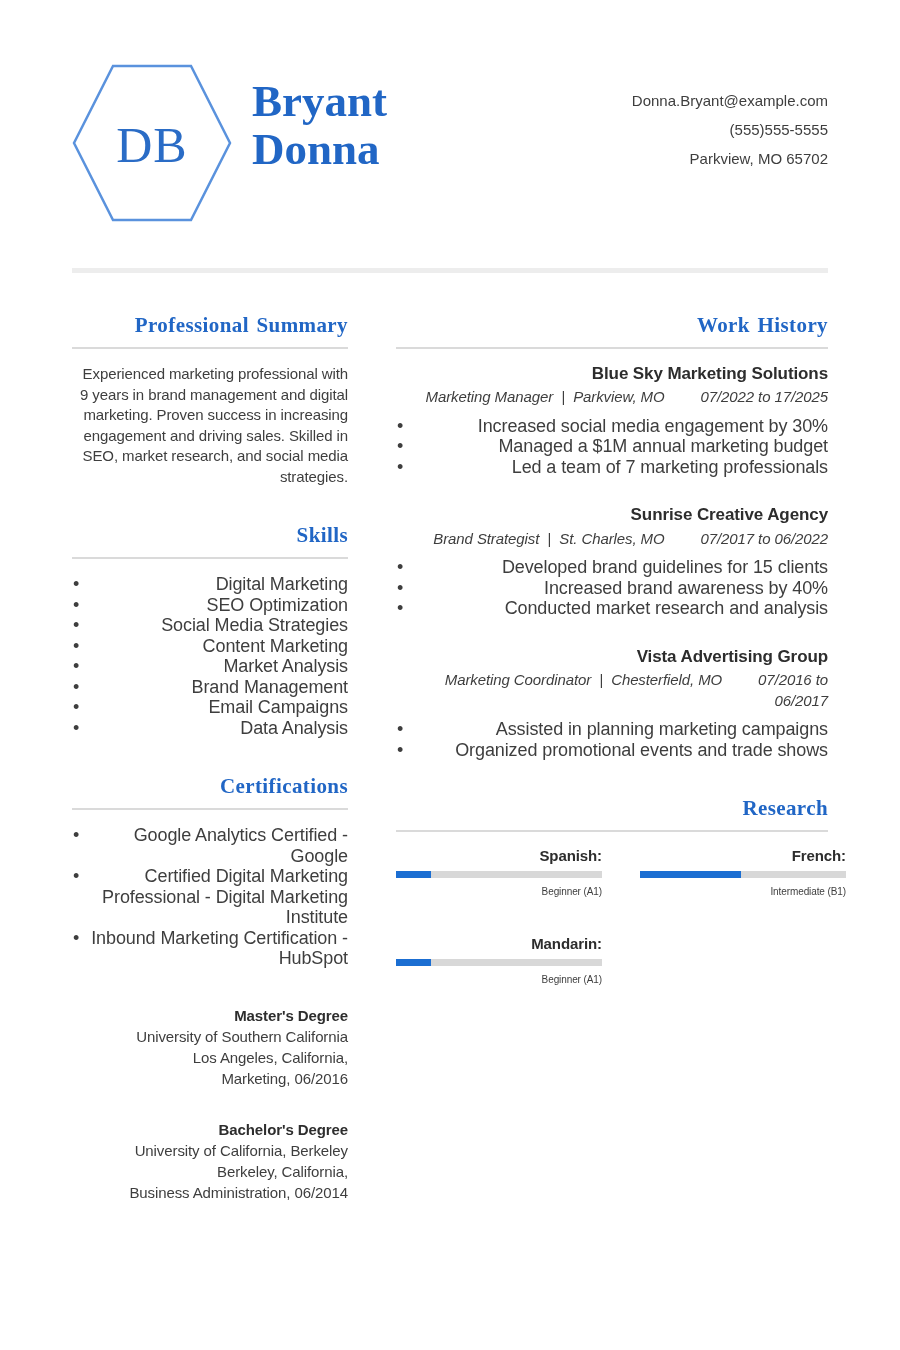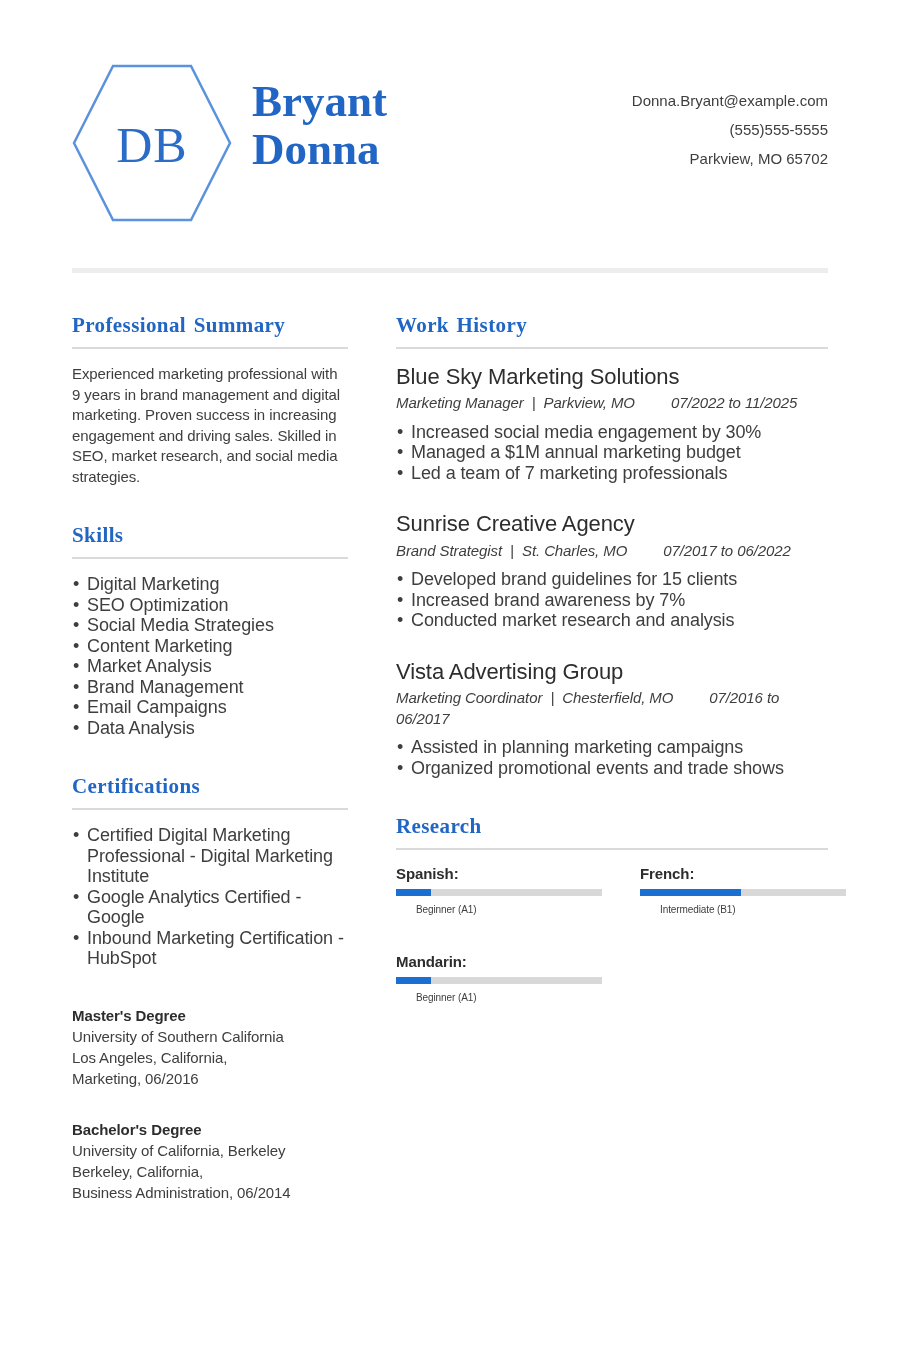--- a/index.html
+++ b/index.html
@@ -22,36 +22,36 @@
     margin-left:20px; padding-top:16px;
     font-family:"Liberation Serif", serif; font-weight:bold;
     font-size:45px; line-height:1.06; color:#2166c5;
   }
   .contact-block { margin-left:auto; text-align:right; padding-top:24px; font-size:15px; line-height:29px; color:#3e3e3e; }
   .top-divider { margin:44px 72px 0 72px; height:5px; background:#ededed; }
   
   .columns { display:flex; padding:40px 72px 0 72px; gap:48px; }
   .col-left { width:276px; flex-shrink:0; }
   .col-right { flex:1; min-width:0; }
-  .section { margin-bottom:36px; }
+  .section { margin-bottom:36px;text-align:right; }
   h2.sec-title {
     font-family:"Liberation Serif", serif; font-weight:bold;
     font-size:21px; color:#2166c5; letter-spacing:0.4px; word-spacing:2px;
     padding-bottom:9px; border-bottom:2px solid #dadada; margin-bottom:15px;
   }
   .body-text { font-size:15px; line-height:20.5px; letter-spacing:-0.1px; }
   ul.blist { list-style:none; font-size:18px; line-height:20.5px; letter-spacing:-0.1px; }
   ul.blist li { position:relative; padding-left:15px; }
   ul.blist li::before { content:"\2022"; position:absolute; left:1px; top:0; color:#3e3e3e; }
   
   .edu-block { margin-bottom:30px; font-size:15px; line-height:21px; letter-spacing:-0.1px; }
   .edu-degree { font-weight:bold; color:#2d2d2d; }
   
   .job { margin-bottom:28px; }
-  .job-company { font-size:22px; font-weight:normal; color:#2d2d2d; line-height:1.2; margin-bottom:3px; letter-spacing:-0.1px; }
+  .job-company { font-size:17px; font-weight:bold; color:#2d2d2d; line-height:1.2; margin-bottom:3px; letter-spacing:-0.1px; }
   .job-meta { font-style:italic; font-size:15px; line-height:20.5px; letter-spacing:-0.1px; }
   .job-dates { padding-left:36px; }
   .job ul.blist { margin-top:8px; }
   
   .lang-grid { display:grid; grid-template-columns:206px 206px; column-gap:20px; row-gap:16px;gap:38px; }
   .lang-name { font-size:15px; font-weight:bold; color:#2d2d2d; margin-bottom:7px; letter-spacing:-0.1px; }
   .lang-bar { width:100%; height:7px; background:#d8d8d8; margin-bottom:8px; }
   .lang-fill { height:100%; background:#1b6ed2; }
   .lang-level { font-size:10px; letter-spacing:-0.1px;margin-left:20px; }
 </style>
@@ -99,22 +99,22 @@
           <li>Market Analysis</li>
           <li>Brand Management</li>
           <li>Email Campaigns</li>
           <li>Data Analysis</li>
         </ul>
       </div>
 
       <div class="section">
         <h2 class="sec-title">Certifications</h2>
         <ul class="blist">
+          <li>Google Analytics Certified - Google</li>
           <li>Certified Digital Marketing Professional - Digital Marketing Institute</li>
-          <li>Google Analytics Certified - Google</li>
           <li>Inbound Marketing Certification - HubSpot</li>
         </ul>
       </div>
 
       <div class="section">
         <div class="edu-block">
           <div class="edu-degree">Master's Degree</div>
           <div>University of Southern California</div>
           <div>Los Angeles, California,</div>
           <div>Marketing, 06/2016</div>
@@ -129,34 +129,34 @@
 
     </div>
 
     <div class="col-right">
 
       <div class="section">
         <h2 class="sec-title">Work History</h2>
 
         <div class="job">
           <div class="job-company">Blue Sky Marketing Solutions</div>
-          <div class="job-meta"><span>Marketing Manager &nbsp;|&nbsp; Parkview, MO</span><span class="job-dates">07/2022 to 11/2025</span></div>
+          <div class="job-meta"><span>Marketing Manager &nbsp;|&nbsp; Parkview, MO</span><span class="job-dates">07/2022 to 17/2025</span></div>
           <ul class="blist">
             <li>Increased social media engagement by 30%</li>
             <li>Managed a $1M annual marketing budget</li>
             <li>Led a team of 7 marketing professionals</li>
           </ul>
         </div>
 
         <div class="job">
           <div class="job-company">Sunrise Creative Agency</div>
           <div class="job-meta"><span>Brand Strategist &nbsp;|&nbsp; St. Charles, MO</span><span class="job-dates">07/2017 to 06/2022</span></div>
           <ul class="blist">
             <li>Developed brand guidelines for 15 clients</li>
-            <li>Increased brand awareness by 7%</li>
+            <li>Increased brand awareness by 40%</li>
             <li>Conducted market research and analysis</li>
           </ul>
         </div>
 
         <div class="job">
           <div class="job-company">Vista Advertising Group</div>
           <div class="job-meta"><span>Marketing Coordinator &nbsp;|&nbsp; Chesterfield, MO</span><span class="job-dates">07/2016 to 06/2017</span></div>
           <ul class="blist">
             <li>Assisted in planning marketing campaigns</li>
             <li>Organized promotional events and trade shows</li>

